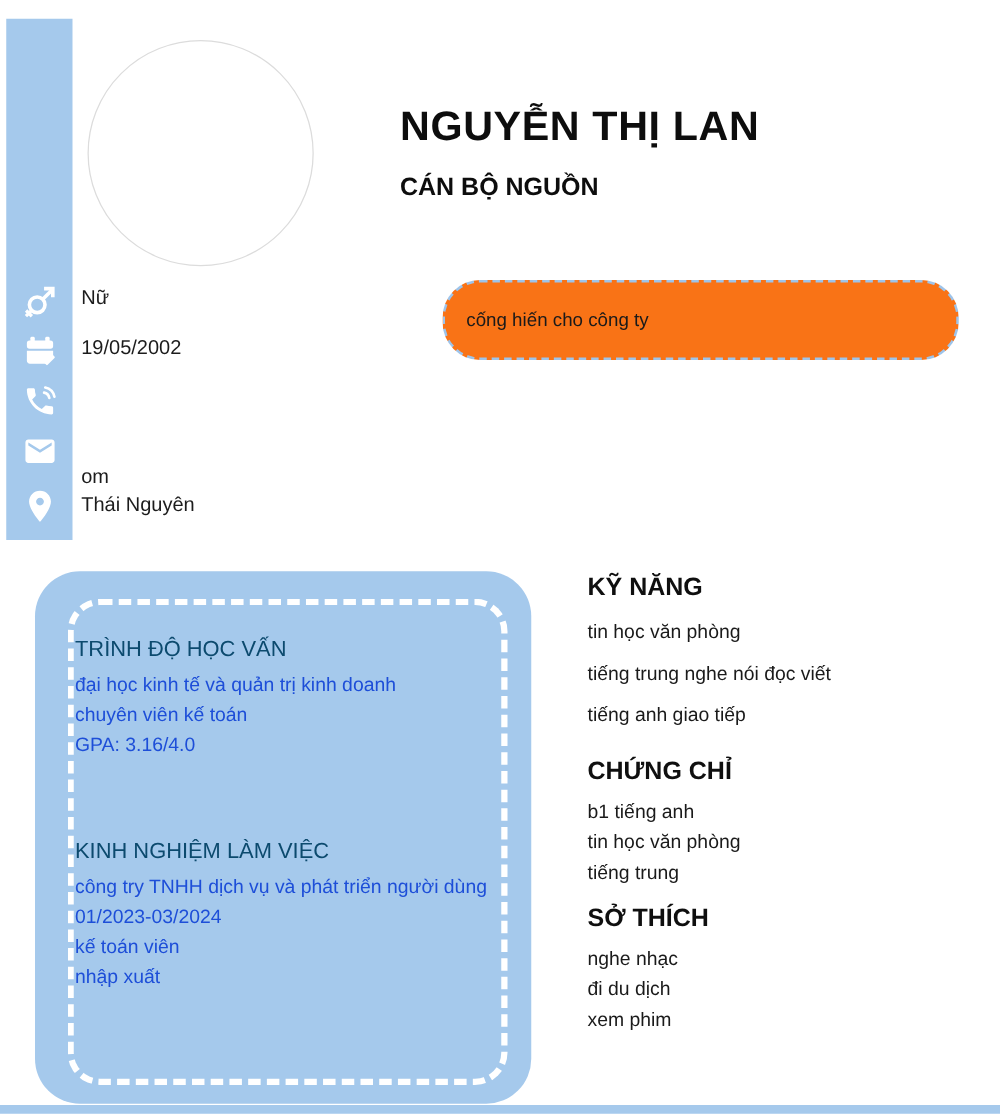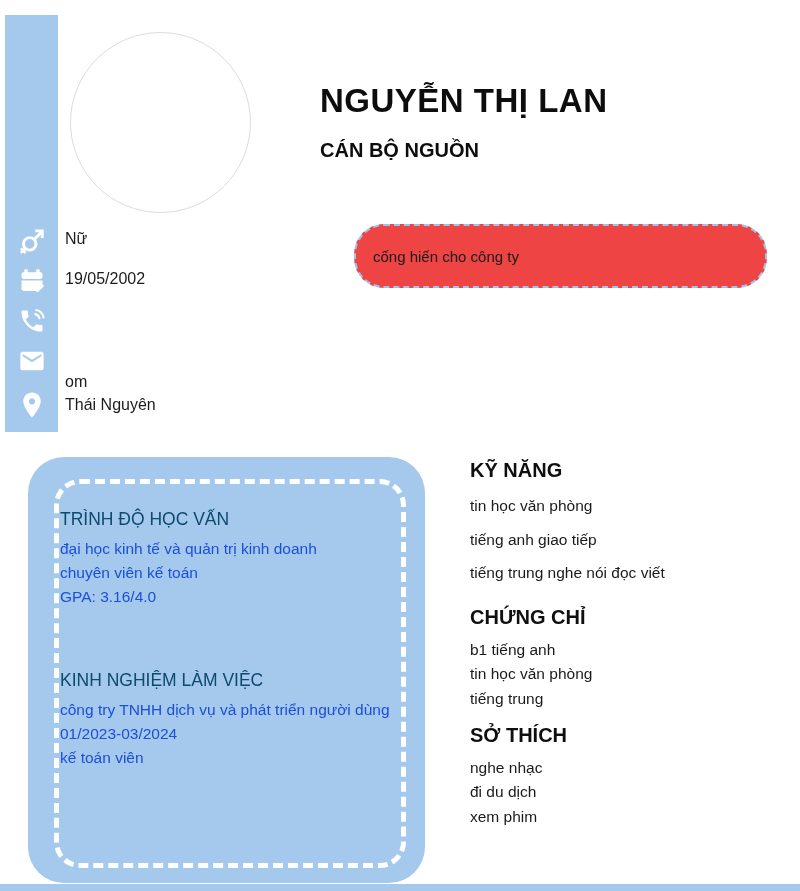--- a/index.html
+++ b/index.html
@@ -35,21 +35,21 @@
   .info.gender{top:218px;}
   .info.dob{top:258px;}
   .info.email-tail{top:361px;}
   .info.address{top:384px;}
 
   
   .quote-box{
     left:354px;top:212px;width:392px;height:60px;
     border:2px dashed var(--quote-border);border-radius:30px;
     display:flex;align-items:center;padding-left:17px;
-    font-size:15px;color:#1a1a1a;background:#ef4444;
+    font-size:15px;color:#1a1a1a;background:#f97316;
   }
 
   
   .main-box{left:28px;top:445px;width:397px;height:426px;background:var(--accent);border-radius:36px;}
   .main-box .dash{
     position:absolute;left:26px;right:19px;top:22px;bottom:15px;
     border:5px dashed #ffffff;border-radius:26px;
   }
   .panel-heading{position:absolute;left:32px;font-size:17.5px;font-weight:400;color:#0c4a6e;}
   .panel-body{position:absolute;left:32px;width:340px;font-size:15.5px;line-height:24px;color:#1d4ed8;}
@@ -125,28 +125,29 @@
     <div>đại học kinh tế và quản trị kinh doanh</div>
     <div>chuyên viên kế toán</div>
     <div>GPA: 3.16/4.0</div>
   </div>
 
   <div class="panel-heading" style="top:213px">KINH NGHIỆM LÀM VIỆC</div>
   <div class="panel-body" style="top:241px">
     <p class="just">công try TNHH dịch vụ và phát triển người dùng</p>
     <div>01/2023-03/2024</div>
     <div>kế toán viên</div>
+    <div>nhập xuất</div>
   </div>
 </div>
 
 <div class="abs col-heading" style="top:447px">KỸ NĂNG</div>
 <div class="abs col-list loose" style="top:477px">
   <div>tin học văn phòng</div>
+  <div>tiếng trung nghe nói đọc viết</div>
   <div>tiếng anh giao tiếp</div>
-  <div>tiếng trung nghe nói đọc viết</div>
 </div>
 
 <div class="abs col-heading" style="top:594px">CHỨNG CHỈ</div>
 <div class="abs col-list tight" style="top:626px">
   <div>b1 tiếng anh</div>
   <div>tin học văn phòng</div>
   <div>tiếng trung</div>
 </div>
 
 <div class="abs col-heading" style="top:712px">SỞ THÍCH</div>

